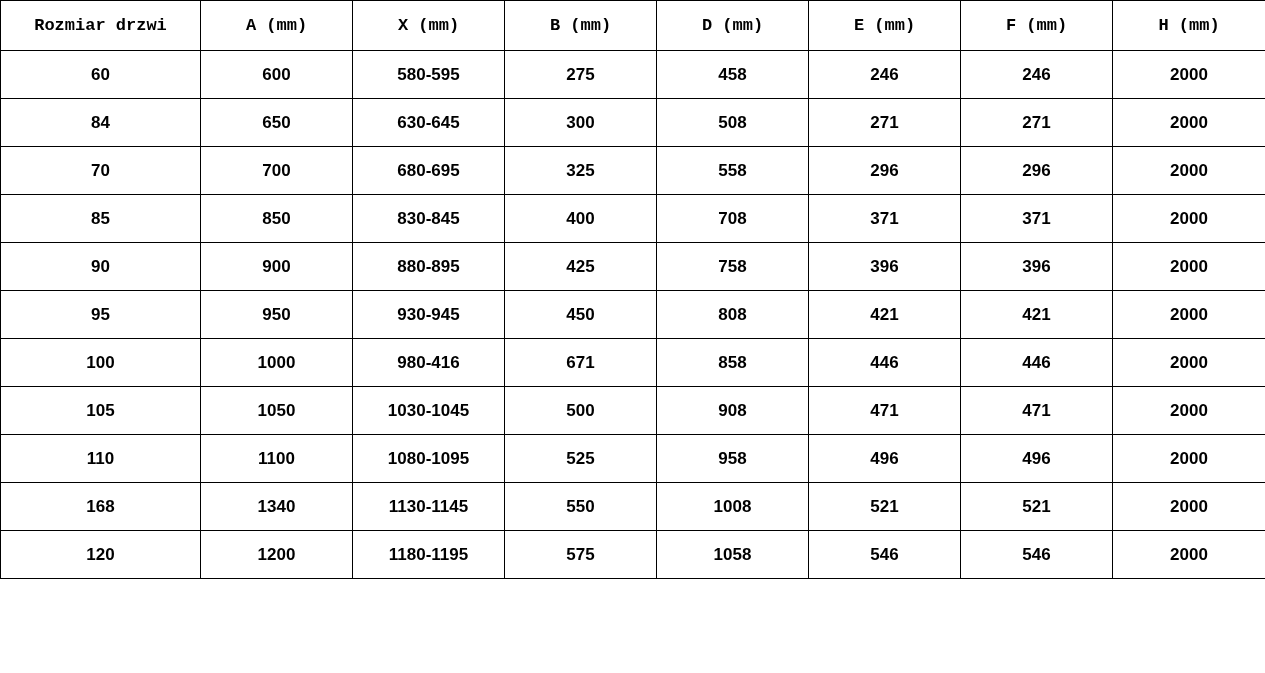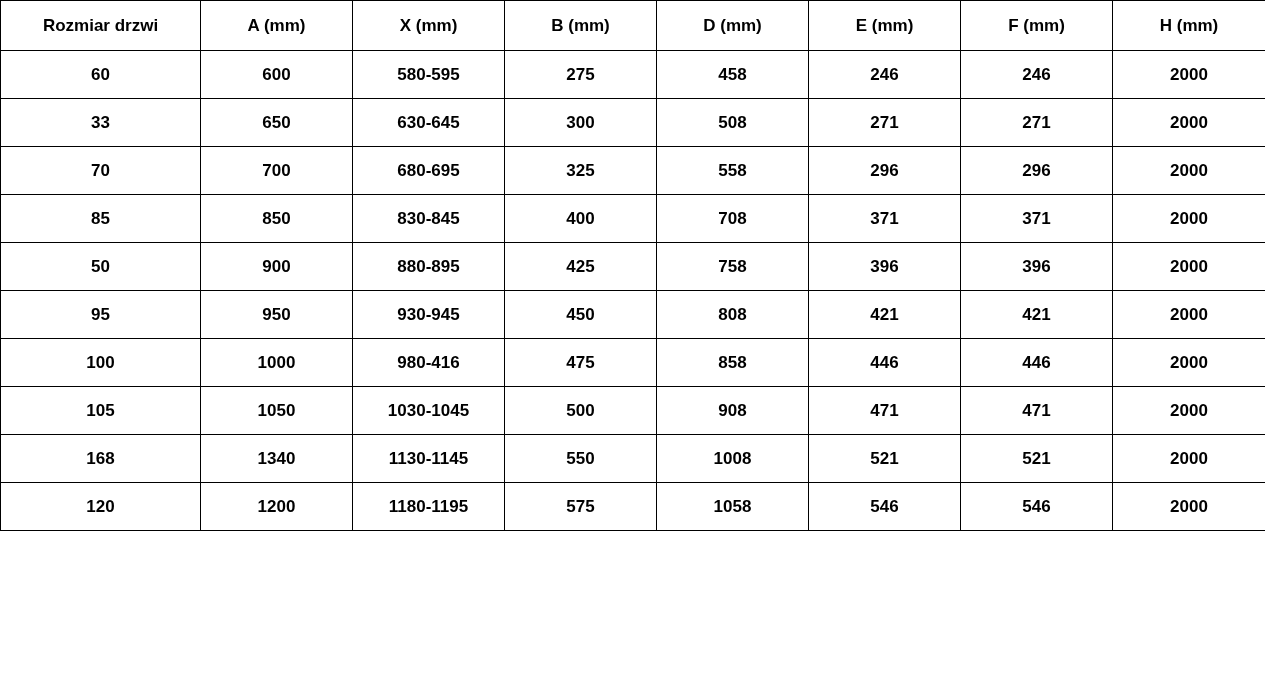--- a/index.html
+++ b/index.html
@@ -33,20 +33,21 @@
     height: 48px;
     padding: 0 4px;
     box-sizing: border-box;
     white-space: nowrap;
     overflow: hidden;
   }
   table.spec-table th {
     font-weight: bold;
     font-size: 17px;
     height: 50px;
+    font-family: Liberation Mono, monospace;
   }
   table.spec-table td {
     font-weight: bold;
   }
   
   col.c0 { width: 200px; }
   col.c1 { width: 152px; }
   col.c2 { width: 152px; }
   col.c3 { width: 152px; }
   col.c4 { width: 152px; }
@@ -86,21 +87,21 @@
           <td>60</td>
           <td>600</td>
           <td>580-595</td>
           <td>275</td>
           <td>458</td>
           <td>246</td>
           <td>246</td>
           <td>2000</td>
         </tr>
         <tr>
-          <td>33</td>
+          <td>84</td>
           <td>650</td>
           <td>630-645</td>
           <td>300</td>
           <td>508</td>
           <td>271</td>
           <td>271</td>
           <td>2000</td>
         </tr>
         <tr>
           <td>70</td>
@@ -116,21 +117,21 @@
           <td>85</td>
           <td>850</td>
           <td>830-845</td>
           <td>400</td>
           <td>708</td>
           <td>371</td>
           <td>371</td>
           <td>2000</td>
         </tr>
         <tr>
-          <td>50</td>
+          <td>90</td>
           <td>900</td>
           <td>880-895</td>
           <td>425</td>
           <td>758</td>
           <td>396</td>
           <td>396</td>
           <td>2000</td>
         </tr>
         <tr>
           <td>95</td>
@@ -139,37 +140,47 @@
           <td>450</td>
           <td>808</td>
           <td>421</td>
           <td>421</td>
           <td>2000</td>
         </tr>
         <tr>
           <td>100</td>
           <td>1000</td>
           <td>980-416</td>
-          <td>475</td>
+          <td>671</td>
           <td>858</td>
           <td>446</td>
           <td>446</td>
           <td>2000</td>
         </tr>
         <tr>
           <td>105</td>
           <td>1050</td>
           <td>1030-1045</td>
           <td>500</td>
           <td>908</td>
           <td>471</td>
           <td>471</td>
           <td>2000</td>
         </tr>
         <tr>
+          <td>110</td>
+          <td>1100</td>
+          <td>1080-1095</td>
+          <td>525</td>
+          <td>958</td>
+          <td>496</td>
+          <td>496</td>
+          <td>2000</td>
+        </tr>
+        <tr>
           <td>168</td>
           <td>1340</td>
           <td>1130-1145</td>
           <td>550</td>
           <td>1008</td>
           <td>521</td>
           <td>521</td>
           <td>2000</td>
         </tr>
         <tr>

